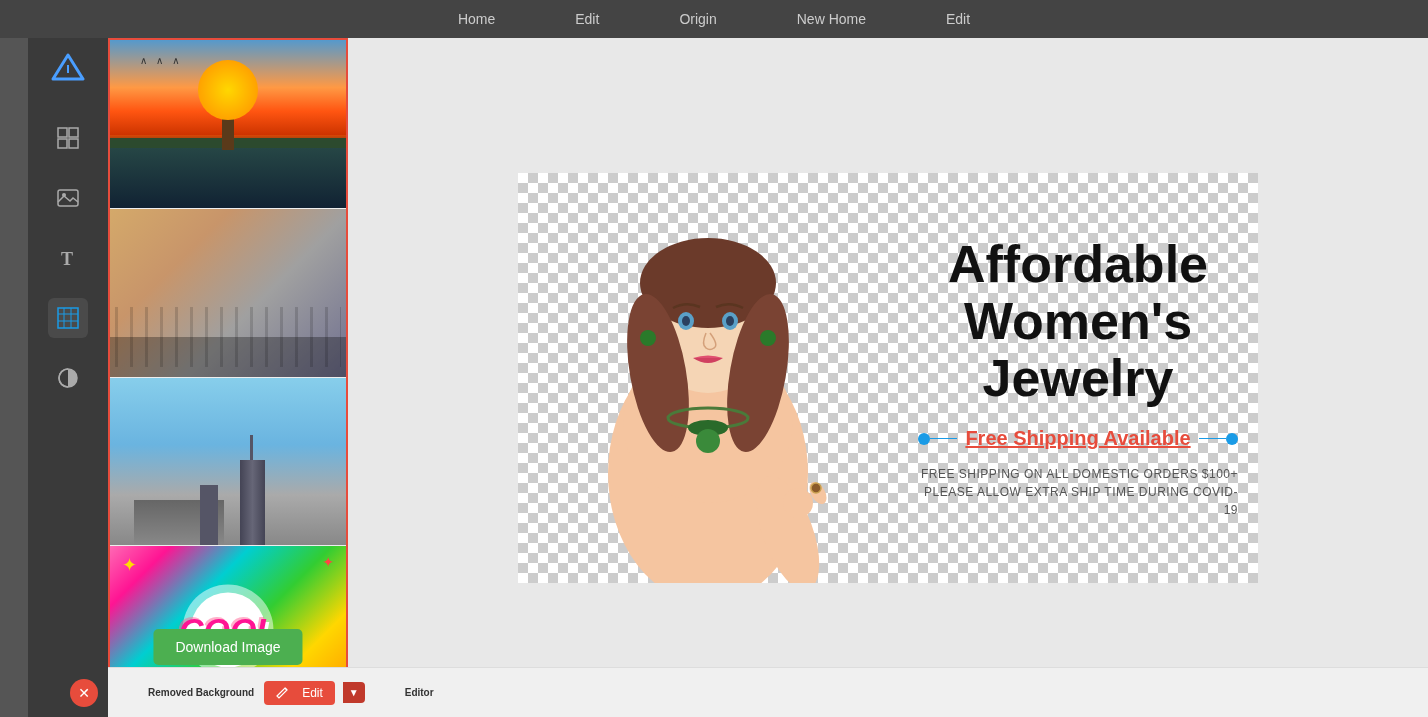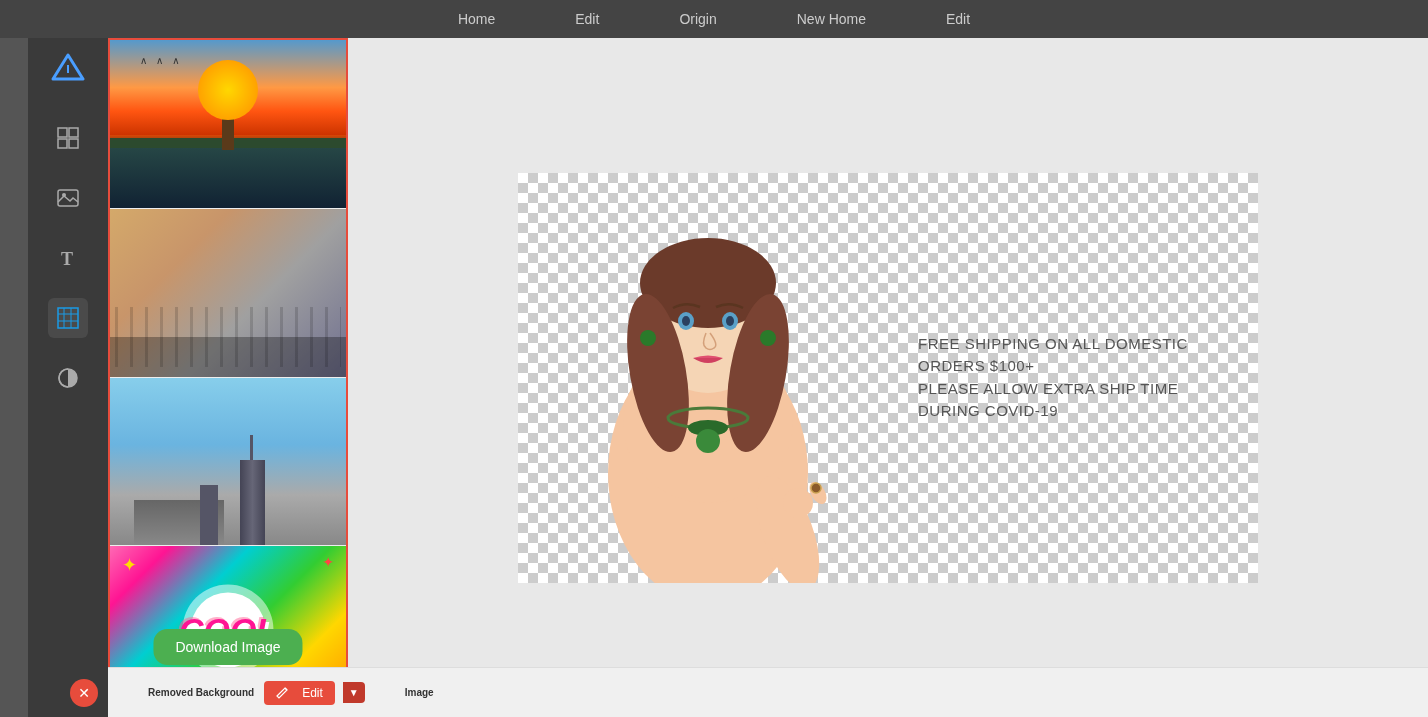--- a/index.html
+++ b/index.html
@@ -289,23 +289,23 @@
     .shipping-text {
       font-size: 20px;
       font-weight: 700;
       color: #e74c3c;
       text-decoration: underline;
       padding: 0 8px;
       white-space: nowrap;
     }
 
     .small-text {
-      font-size: 15px;
+      font-size: 12px;
       color: #555;
-      text-align: left;
+      text-align: right;
       line-height: 1.5;
       text-transform: uppercase;
       letter-spacing: 0.5px;
     }
 
     
     #bottom-bar {
       position: absolute;
       bottom: 0; left: 80px; right: 0;
       height: 50px;
@@ -488,21 +488,21 @@
         <div style="position:absolute;width:75px;height:75px;background:white;border-radius:50%;top:50%;left:50%;transform:translate(-50%,-50%);box-shadow:0 0 0 8px rgba(255,255,255,0.5);"></div>
 
         <div style="position:absolute;top:8px;left:12px;color:#ffdd00;font-size:18px;">✦</div>
         <div style="position:absolute;top:8px;right:12px;color:#ff4444;font-size:14px;">✦</div>
         <div style="position:absolute;bottom:8px;left:20px;color:#ff4444;font-size:16px;">✦</div>
         <div style="position:absolute;bottom:5px;right:15px;color:#ffdd00;font-size:12px;">✦</div>
         <span class="cool-text" style="font-size:34px;font-weight:900;color:#ff1493;text-shadow:3px 3px 0 #fff,-2px -2px 0 rgba(255,100,150,0.5);font-style:italic;z-index:2;position:relative;">COOL</span>
       </div>
     </div>
 
-    <button id="download-btn" style="position:absolute;bottom:50px;left:50%;transform:translateX(-50%);background:#4caf50;color:#fff;border:none;padding:10px 22px;border-radius:14px;cursor:pointer;font-size:14px;white-space:nowrap;z-index:10;">Download Image</button>
+    <button id="download-btn" style="position:absolute;bottom:50px;left:50%;transform:translateX(-50%);background:#4caf50;color:#fff;border:none;padding:10px 22px;border-radius:5px;cursor:pointer;font-size:14px;white-space:nowrap;z-index:10;">Download Image</button>
 
   </div>
 
   <div id="main-canvas">
 
     <div id="banner">
 
       <div class="checker-bg"></div>
 
       <div class="woman-section">
@@ -544,21 +544,29 @@
           <ellipse cx="270" cy="360" rx="25" ry="60" fill="#f5c5a0" transform="rotate(-20 270 360)"></ellipse>
           <ellipse cx="280" cy="330" rx="15" ry="15" fill="#f5c5a0"></ellipse>
 
           <ellipse cx="300" cy="320" rx="7" ry="12" fill="#f5c5a0" transform="rotate(-30 300 320)"></ellipse>
 
           <circle cx="298" cy="315" r="5" fill="#8a5a2a" stroke="#c8a050" stroke-width="1.5"></circle>
         </svg>
       </div>
 
       <div class="text-section">
-
+        <div class="banner-title">Affordable Women's Jewelry</div>
+
+        <div class="shipping-container">
+          <div class="shipping-handle-left"></div>
+          <div class="shipping-line-left"></div>
+          <span class="shipping-text">Free Shipping Available</span>
+          <div class="shipping-line-right"></div>
+          <div class="shipping-handle-right"></div>
+        </div>
 
         <div class="small-text">
           <span>FREE SHIPPING ON ALL DOMESTIC ORDERS $100+</span><br>
           <span>PLEASE ALLOW EXTRA SHIP TIME DURING COVID-19</span>
         </div>
       </div>
     </div>
 
   </div>
 
@@ -574,16 +582,16 @@
       <svg width="12" height="12" viewBox="0 0 12 12">
           <path d="M1 9 L9 1 L11 3 L3 11 Z" fill="none" stroke="white" stroke-width="1.2"></path>
           <path d="M9 1 L11 3" stroke="white" stroke-width="1.2"></path>
         </svg>
       <span>Edit</span>
     </button>
     <button class="dropdown-arrow">▼</button>
   </div>
 
   <div class="bottom-section">
-    <span class="bottom-label">Image</span>
+    <span class="bottom-label">Editor</span>
   </div>
 
 </div>
 
 </body></html>

